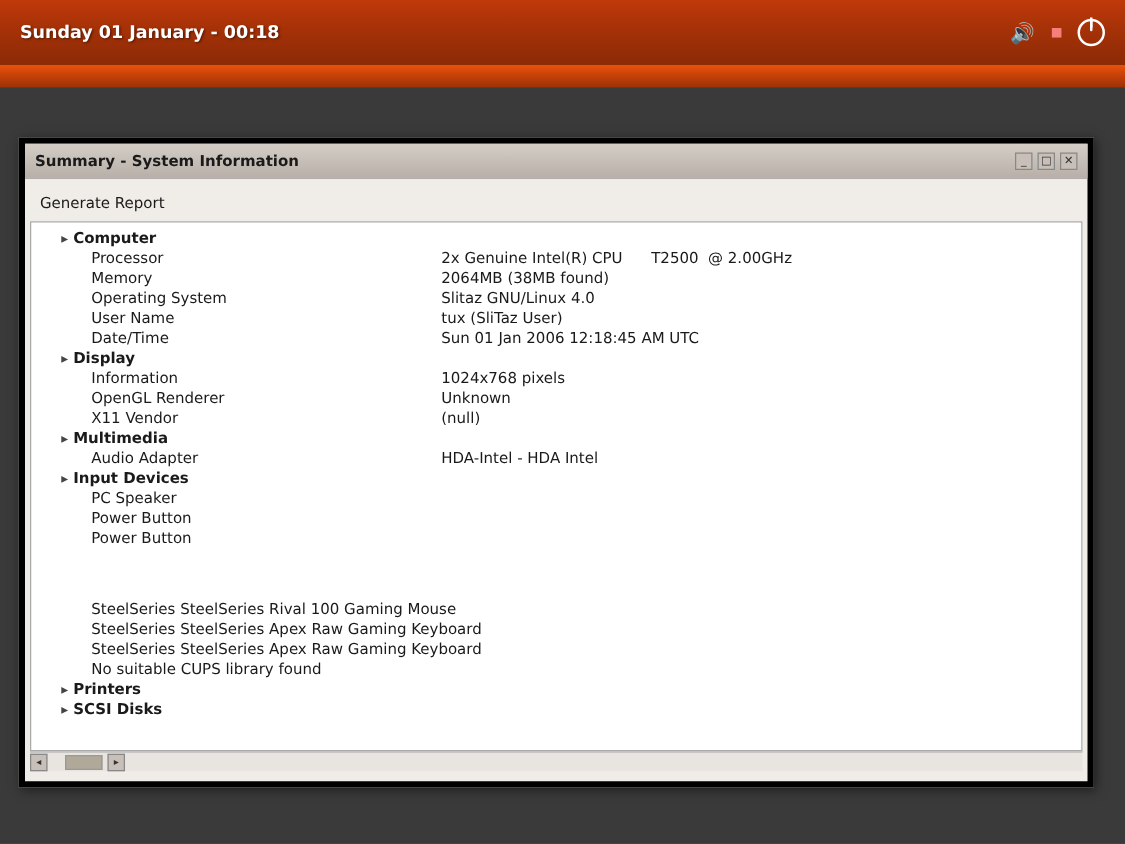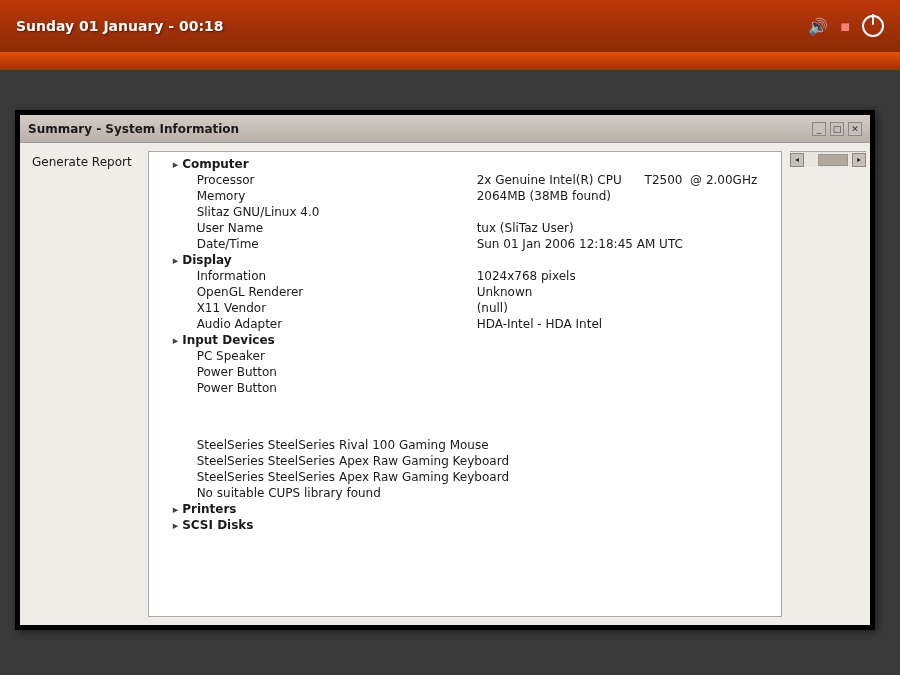--- a/index.html
+++ b/index.html
@@ -131,21 +131,21 @@
       font-size: 9px;
       color: #333;
       cursor: pointer;
     }
 
     .window-content {
       padding: 8px 0;
       height: calc(100% - 28px);
       overflow: hidden;
       display: flex;
-      flex-direction: row;
+      flex-direction: column;
     }
 
     .generate-report-bar {
       padding: 4px 12px 8px 12px;
       font-size: 12px;
       color: #1a1a1a;
     }
 
     .tree-area {
       flex: 1;
@@ -281,20 +281,21 @@
           </div>
           <div class="tree-row indent-2">
             <span class="tree-label">Processor</span>
             <span class="tree-value">2x Genuine Intel(R) CPU &nbsp;&nbsp;&nbsp;&nbsp; T2500 &nbsp;@ 2.00GHz</span>
           </div>
           <div class="tree-row indent-2">
             <span class="tree-label">Memory</span>
             <span class="tree-value">2064MB (38MB found)</span>
           </div>
           <div class="tree-row indent-2">
+            <span class="tree-label">Operating System</span>
             <span class="tree-value">Slitaz GNU/Linux 4.0</span>
           </div>
           <div class="tree-row indent-2">
             <span class="tree-label">User Name</span>
             <span class="tree-value">tux (SliTaz User)</span>
           </div>
           <div class="tree-row indent-2">
             <span class="tree-label">Date/Time</span>
             <span class="tree-value">Sun 01 Jan 2006 12:18:45 AM UTC</span>
           </div>
@@ -310,20 +311,25 @@
           </div>
           <div class="tree-row indent-2">
             <span class="tree-label">OpenGL Renderer</span>
             <span class="tree-value">Unknown</span>
           </div>
           <div class="tree-row indent-2">
             <span class="tree-label">X11 Vendor</span>
             <span class="tree-value">(null)</span>
           </div>
 
+          <div class="tree-row section-header indent-1">
+            <span class="tree-label">
+              <span class="arrow">▸</span>Multimedia
+            </span>
+          </div>
           <div class="tree-row indent-2">
             <span class="tree-label">Audio Adapter</span>
             <span class="tree-value">HDA-Intel - HDA Intel</span>
           </div>
 
           <div class="tree-row section-header indent-1">
             <span class="tree-label">
               <span class="arrow">▸</span>Input Devices
             </span>
           </div>

